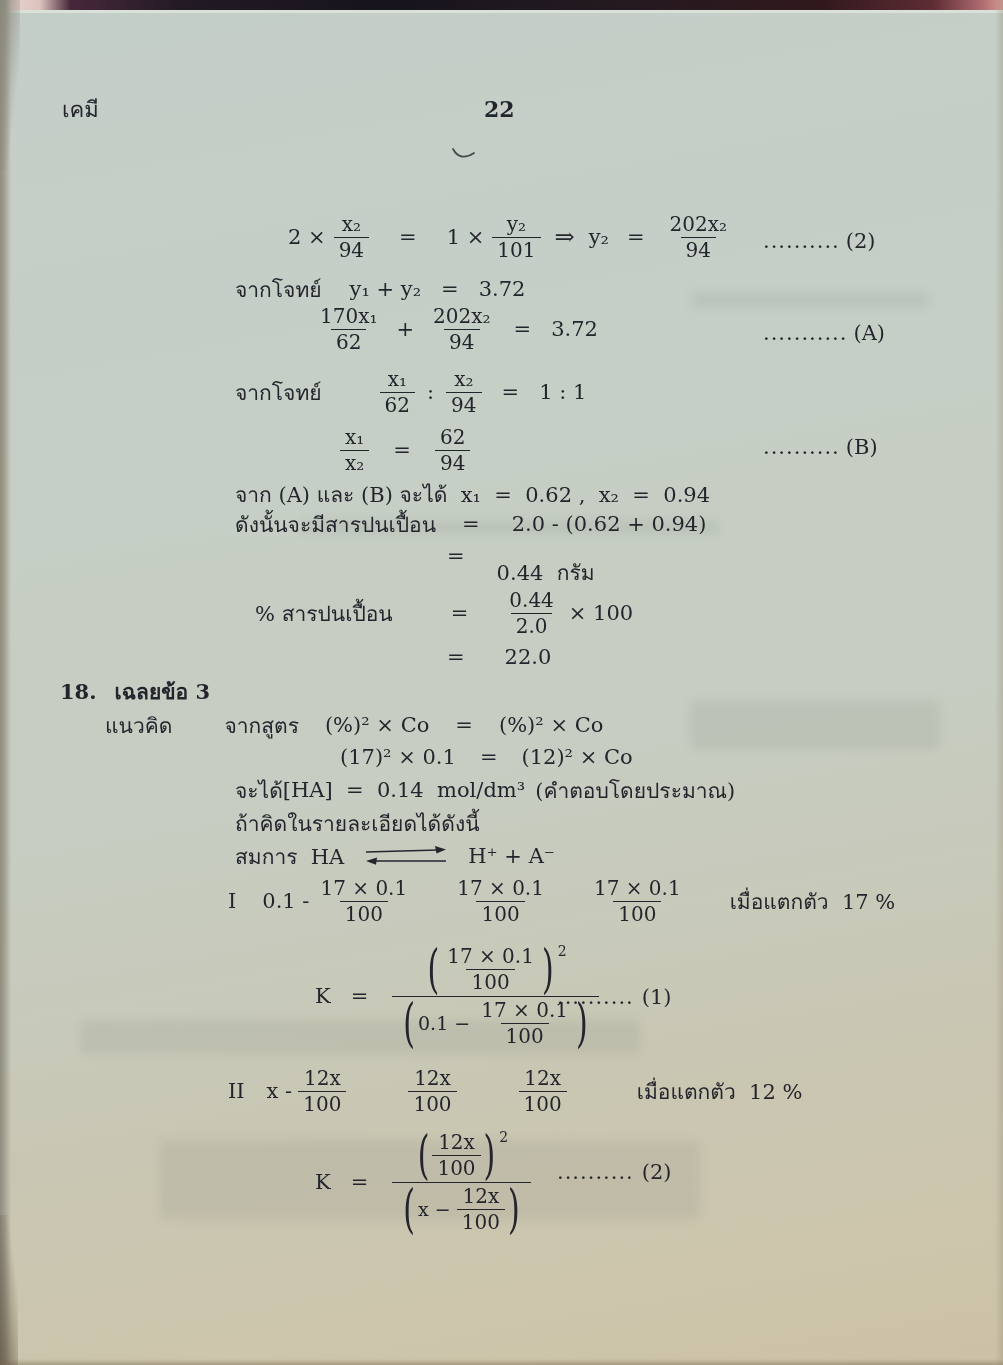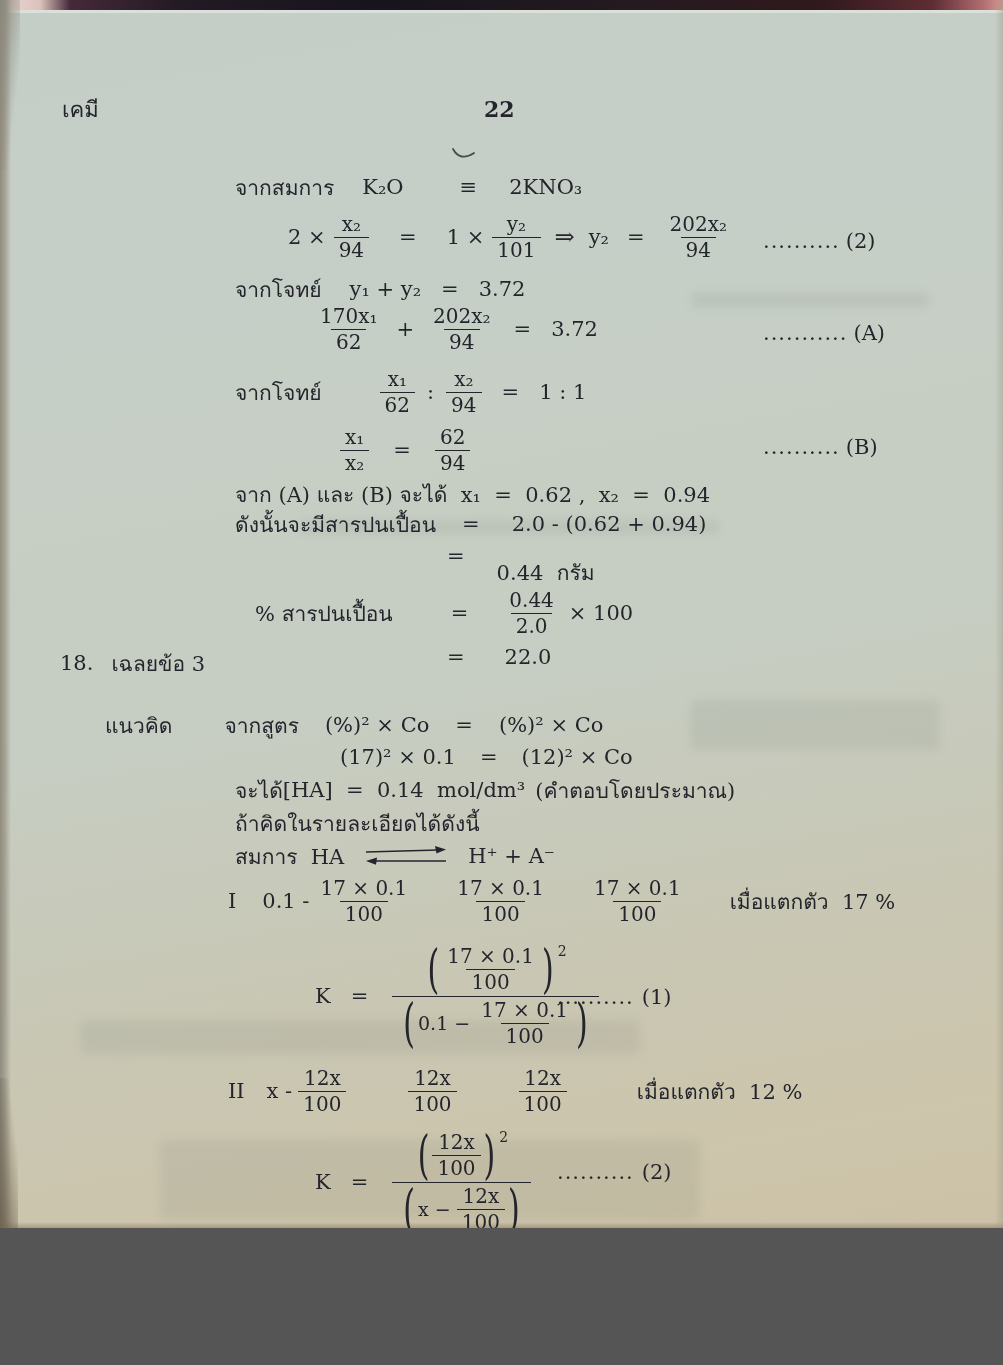--- a/index.html
+++ b/index.html
@@ -1,17 +1,17 @@
 <!DOCTYPE html>
 <html><head>
 <meta charset="utf-8">
 <style>
   html,body{margin:0;padding:0;background:#555;}
   .stage{
-    position:relative;width:1003px;height:1228px;overflow:hidden;
+    position:relative;width:1003px;height:1365px;overflow:hidden;
     font-family:"DejaVu Serif","DejaVu Sans",serif;
     color:#24252c;font-size:21px;
     background:linear-gradient(170deg,#c4cec8 0%,#c6cfc6 30%,#c6cdc2 55%,#c9c6b2 78%,#cdc5ab 92%,#cbc1a6 100%);
   }
   
   .edge-top{position:absolute;left:0;top:0;width:1003px;height:10px;
     background:linear-gradient(90deg,#ecd9d4 0%,#dcc2bd 4%,#47283a 7%,#221a24 18%,#17141d 38%,#241a20 62%,#31191d 82%,#5e2c34 93%,#b06e71 98%,#d39a92 100%);}
   .edge-top-hl{position:absolute;left:0;top:10px;width:1003px;height:3px;background:rgba(235,240,230,0.55);}
   .edge-left{position:absolute;left:0;top:0;width:11px;height:1365px;
     background:linear-gradient(to right,#8f8d7e 0%,#a5a294 45%,rgba(180,180,165,0) 100%);}
@@ -68,26 +68,20 @@
     <span>เคมี</span>
   </div>
   <div class="row h34 bold" style="left:484px;top:92px;font-size:22px;">
     <span>22</span>
   </div>
 
   <svg class="eqarrows" style="position:absolute;left:450px;top:146px;" width="28" height="18" viewBox="0 0 28 18">
     <path d="M3,3 Q10,16 24,7" fill="none" stroke="#4a4a48" stroke-width="1.8" stroke-linecap="round"></path>
   </svg>
 
-  <div class="row h34" style="left:235px;top:170px;">
-    <span>จากสมการ</span>
-    <span style="margin-left:28px;">K₂O</span>
-    <span style="margin-left:56px;">≡</span>
-    <span style="margin-left:32px;">2KNO₃</span>
-  </div>
 
   <div class="row h58" style="left:288px;top:208px;">
     <span>2 ×</span>
     <span class="frac" style="margin-left:8px;">
       <span class="n">x₂</span>
       <span class="d">94</span>
     </span>
     <span style="margin-left:30px;">=</span>
     <span style="margin-left:30px;">1 ×</span>
     <span class="frac" style="margin-left:8px;">
@@ -182,21 +176,21 @@
       <span class="d">2.0</span>
     </span>
     <span style="margin-left:10px;">× 100</span>
   </div>
 
   <div class="row h34" style="left:447px;top:640px;">
     <span>=</span>
     <span style="margin-left:40px;">22.0</span>
   </div>
 
-  <div class="row h34" style="left:60px;top:646px;">
+  <div class="row h34" style="left:60px;top:674px;font-weight:bold;">
     <span>18.</span>
     <span style="margin-left:18px;">เฉลยข้อ 3</span>
   </div>
 
   <div class="row h34" style="left:105px;top:708px;">
     <span>แนวคิด</span>
     <span style="margin-left:52px;">จากสูตร</span>
     <span style="margin-left:26px;">(%)² × Co</span>
     <span style="margin-left:26px;">=</span>
     <span style="margin-left:26px;">(%)² × Co</span>

